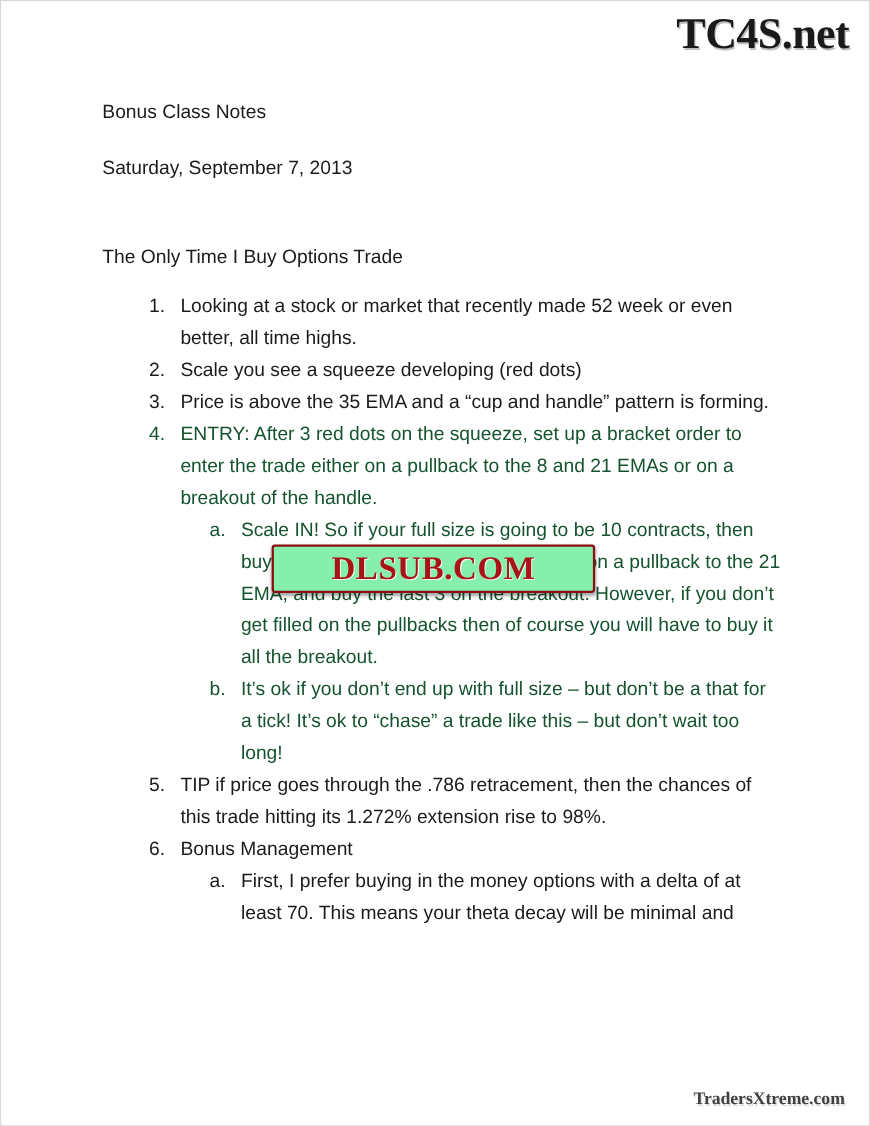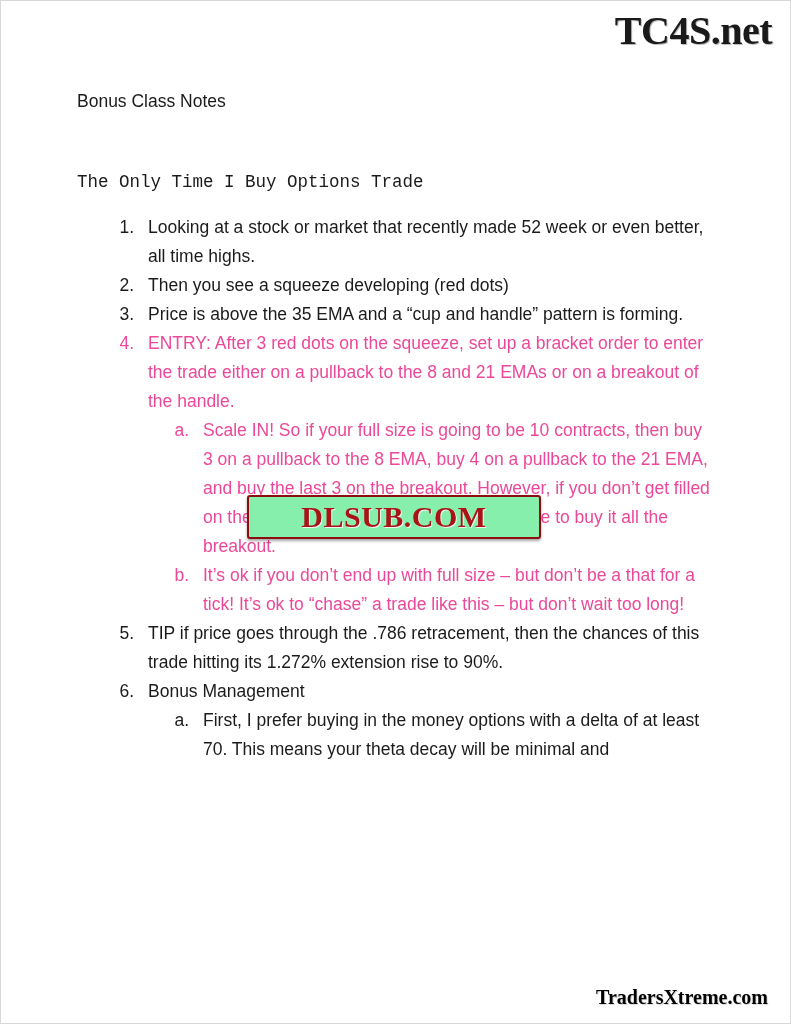--- a/index.html
+++ b/index.html
@@ -27,55 +27,54 @@
     font-weight: bold;
     font-size: 40px;
     color: #1a1a1a;
     letter-spacing: -0.5px;
     text-shadow: 1px 1px 0 #bdbdbd;
     margin-left: 32px;
   }
   .doc-body {
     position: absolute;
     top: 86px;
-    left: 76px;
+    left: 92px;
     right: 64px;
     font-size: 17.5px;
     line-height: 29px;
     color: #1b1b1b;
   }
   .meta-line {
     margin: 0 0 22px 0;
   }
   .meta-line.tight {
     margin-bottom: 21px;
   }
   .section-title {
     margin: 52px 0 14px 0;
-    font-family: Liberation Mono, monospace;
   }
   ol.level1 {
     list-style-type: decimal;
     margin: 16px;
     padding-left: 46px;
   }
   ol.level1 > li {
     margin: 0 0 0 0;
     padding-left: 9px;
   }
   ol.level2 {
     list-style-type: lower-alpha;
     margin: 0;
     padding-left: 46px;
   }
   ol.level2 > li {
     padding-left: 9px;
   }
   li.blue, li.blue::marker {
-    color: #ec4899;
+    color: #14532d;
   }
   .watermark-center {
     position: absolute;
     left: 246px;
     top: 494px;
     width: 290px;
     height: 40px;
     background: #86efac;
     border: 2px solid #8c0f10;
     border-radius: 3px;
@@ -91,61 +90,62 @@
     color: #a81416;
     letter-spacing: 0.5px;
     text-shadow: 1px 1px 0 #f4f4f4;
   }
   .footer-logo {
     position: absolute;
     bottom: 14px;
     right: 22px;
     font-family: "Liberation Serif", serif;
     font-weight: bold;
-    font-size: 20px;
-    color: #000000;
+    font-size: 16px;
+    color: #404040;
     text-shadow: 1px 1px 0 #dcdcdc;
   }
 </style>
 </head>
 <body>
 
 <div class="page">
 
   <div class="header-logo">TC4S.net</div>
 
   <div class="doc-body">
 
     <p class="meta-line">Bonus Class Notes</p>
+    <p class="meta-line tight">Saturday, September 7, 2013</p>
 
     <p class="section-title">The Only Time I Buy Options Trade</p>
 
     <ol class="level1">
       <li>
         <span>Looking at a stock or market that recently made 52 week or even better, all time highs.</span>
       </li>
       <li>
-        <span>Then you see a squeeze developing (red dots)</span>
+        <span>Scale you see a squeeze developing (red dots)</span>
       </li>
       <li>
         <span>Price is above the 35 EMA and a “cup and handle” pattern is forming.</span>
       </li>
       <li class="blue">
         <span>ENTRY: After 3 red dots on the squeeze, set up a bracket order to enter the trade either on a pullback to the 8 and 21 EMAs or on a breakout of the handle.</span>
         <ol class="level2">
           <li>
             <span>Scale IN!  So if your full size is going to be 10 contracts, then buy 3 on a pullback to the 8 EMA, buy 4 on a pullback to the 21 EMA, and buy the last 3 on the breakout.  However, if you don’t get filled on the pullbacks then of course you will have to buy it all the breakout.</span>
           </li>
           <li>
             <span>It’s ok if you don’t end up with full size – but don’t be a that for a tick!  It’s ok to “chase” a trade like this – but don’t wait too long!</span>
           </li>
         </ol>
       </li>
       <li>
-        <span>TIP if price goes through the .786 retracement, then the chances of this trade hitting its 1.272% extension rise to 90%.</span>
+        <span>TIP if price goes through the .786 retracement, then the chances of this trade hitting its 1.272% extension rise to 98%.</span>
       </li>
       <li>
         <span>Bonus Management</span>
         <ol class="level2">
           <li>
             <span>First, I prefer buying in the money options with a delta of at least 70.  This means your theta decay will be minimal and</span>
           </li>
         </ol>
       </li>
     </ol>

